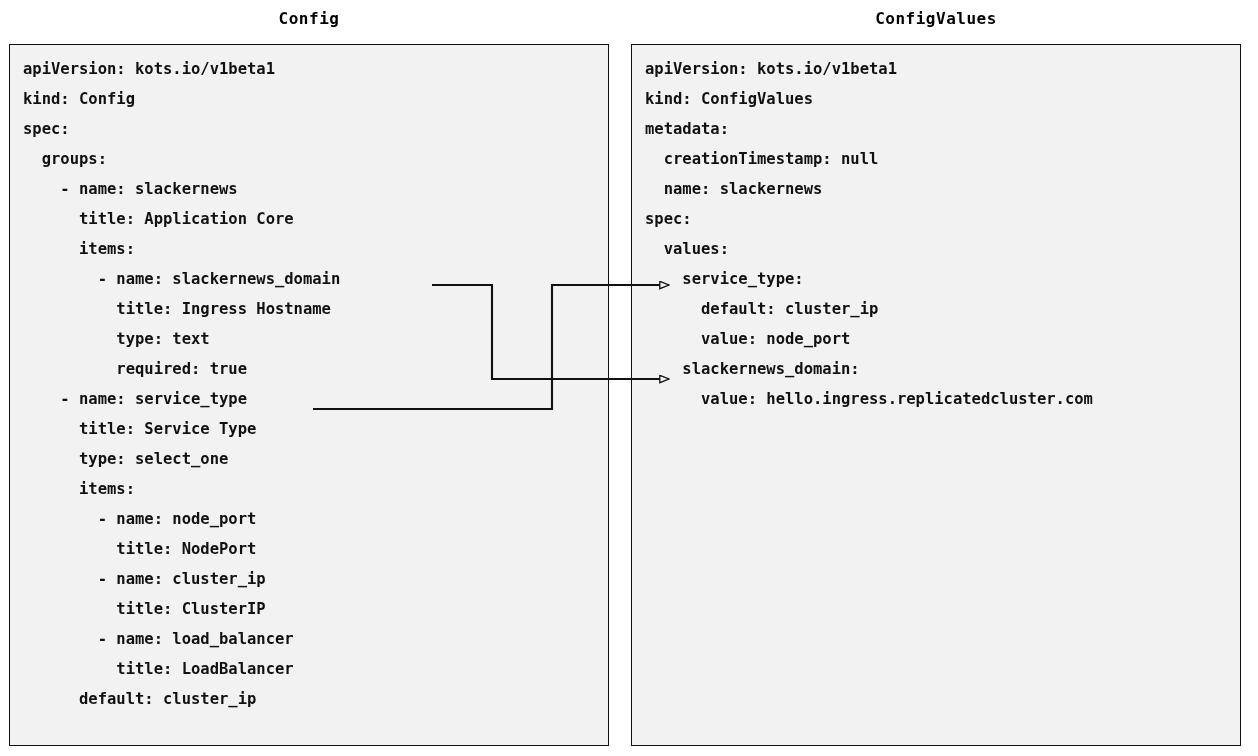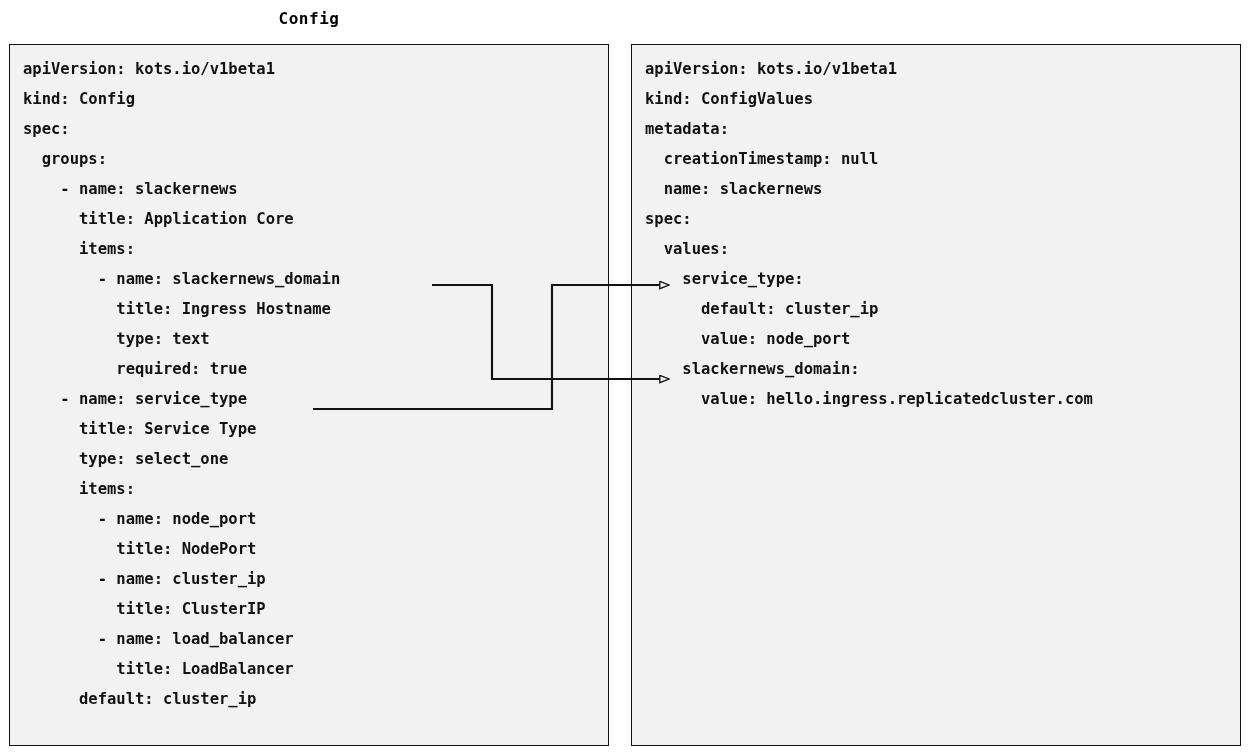--- a/index.html
+++ b/index.html
@@ -80,20 +80,21 @@
     pointer-events: none;
   }
 </style>
 </head>
 <body>
 
 <div class="stage">
 
   <div class="panel-title" id="title-left">Config</div>
 
+  <div class="panel-title" id="title-right">ConfigValues</div>
 
   <div class="code-panel" id="panel-config">
     <pre class="code-block" id="code-left"><span class="code-line">apiVersion: kots.io/v1beta1</span><span class="code-line">kind: Config</span><span class="code-line">spec:</span><span class="code-line">  groups:</span><span class="code-line">    - name: slackernews</span><span class="code-line">      title: Application Core</span><span class="code-line">      items:</span><span class="code-line">        - name: slackernews_domain</span><span class="code-line">          title: Ingress Hostname</span><span class="code-line">          type: text</span><span class="code-line">          required: true</span><span class="code-line">    - name: service_type</span><span class="code-line">      title: Service Type</span><span class="code-line">      type: select_one</span><span class="code-line">      items:</span><span class="code-line">        - name: node_port</span><span class="code-line">          title: NodePort</span><span class="code-line">        - name: cluster_ip</span><span class="code-line">          title: ClusterIP</span><span class="code-line">        - name: load_balancer</span><span class="code-line">          title: LoadBalancer</span><span class="code-line">      default: cluster_ip</span></pre>
   </div>
 
   <div class="code-panel" id="panel-config-values">
     <pre class="code-block" id="code-right"><span class="code-line">apiVersion: kots.io/v1beta1</span><span class="code-line">kind: ConfigValues</span><span class="code-line">metadata:</span><span class="code-line">  creationTimestamp: null</span><span class="code-line">  name: slackernews</span><span class="code-line">spec:</span><span class="code-line">  values:</span><span class="code-line">    service_type:</span><span class="code-line">      default: cluster_ip</span><span class="code-line">      value: node_port</span><span class="code-line">    slackernews_domain:</span><span class="code-line">      value: hello.ingress.replicatedcluster.com</span></pre>
   </div>
 
   <svg id="connectors" viewBox="0 0 1258 756" xmlns="http://www.w3.org/2000/svg">

